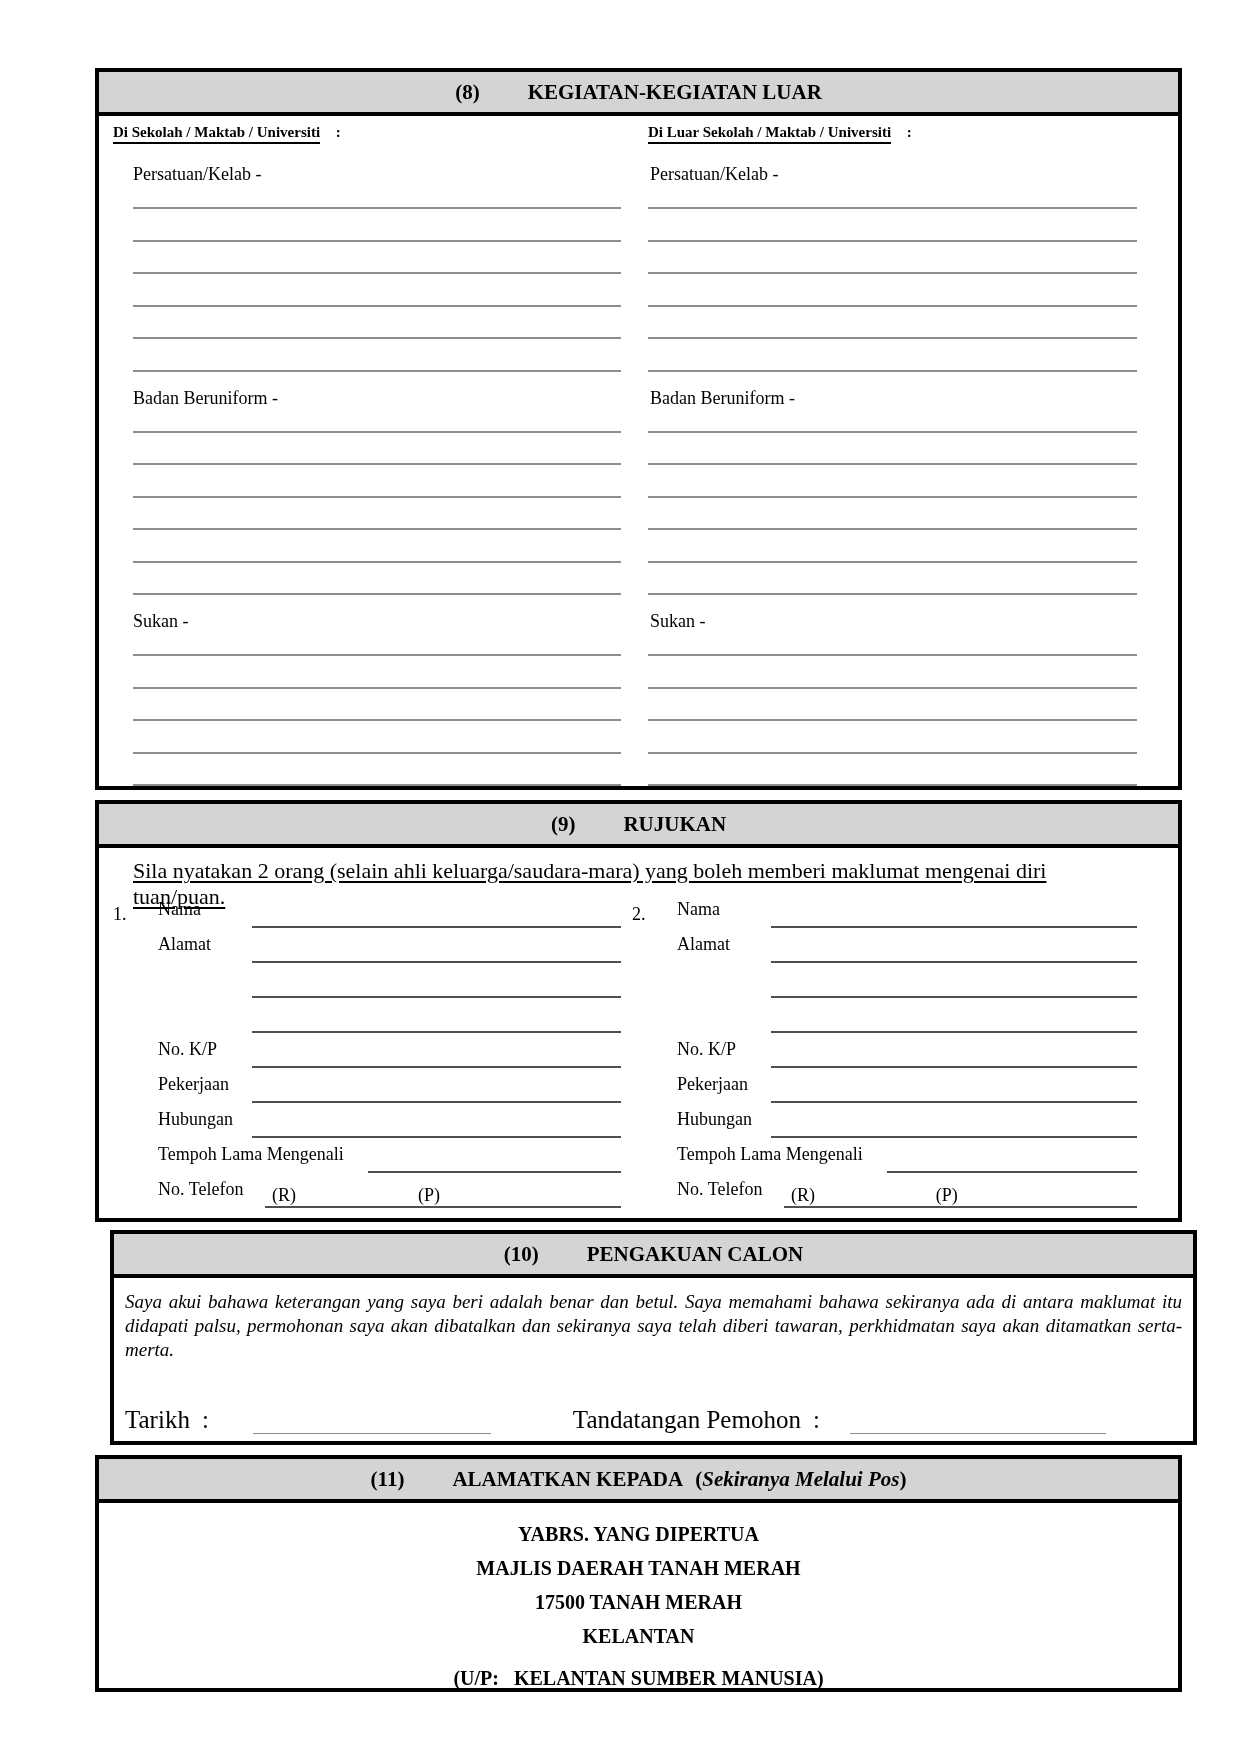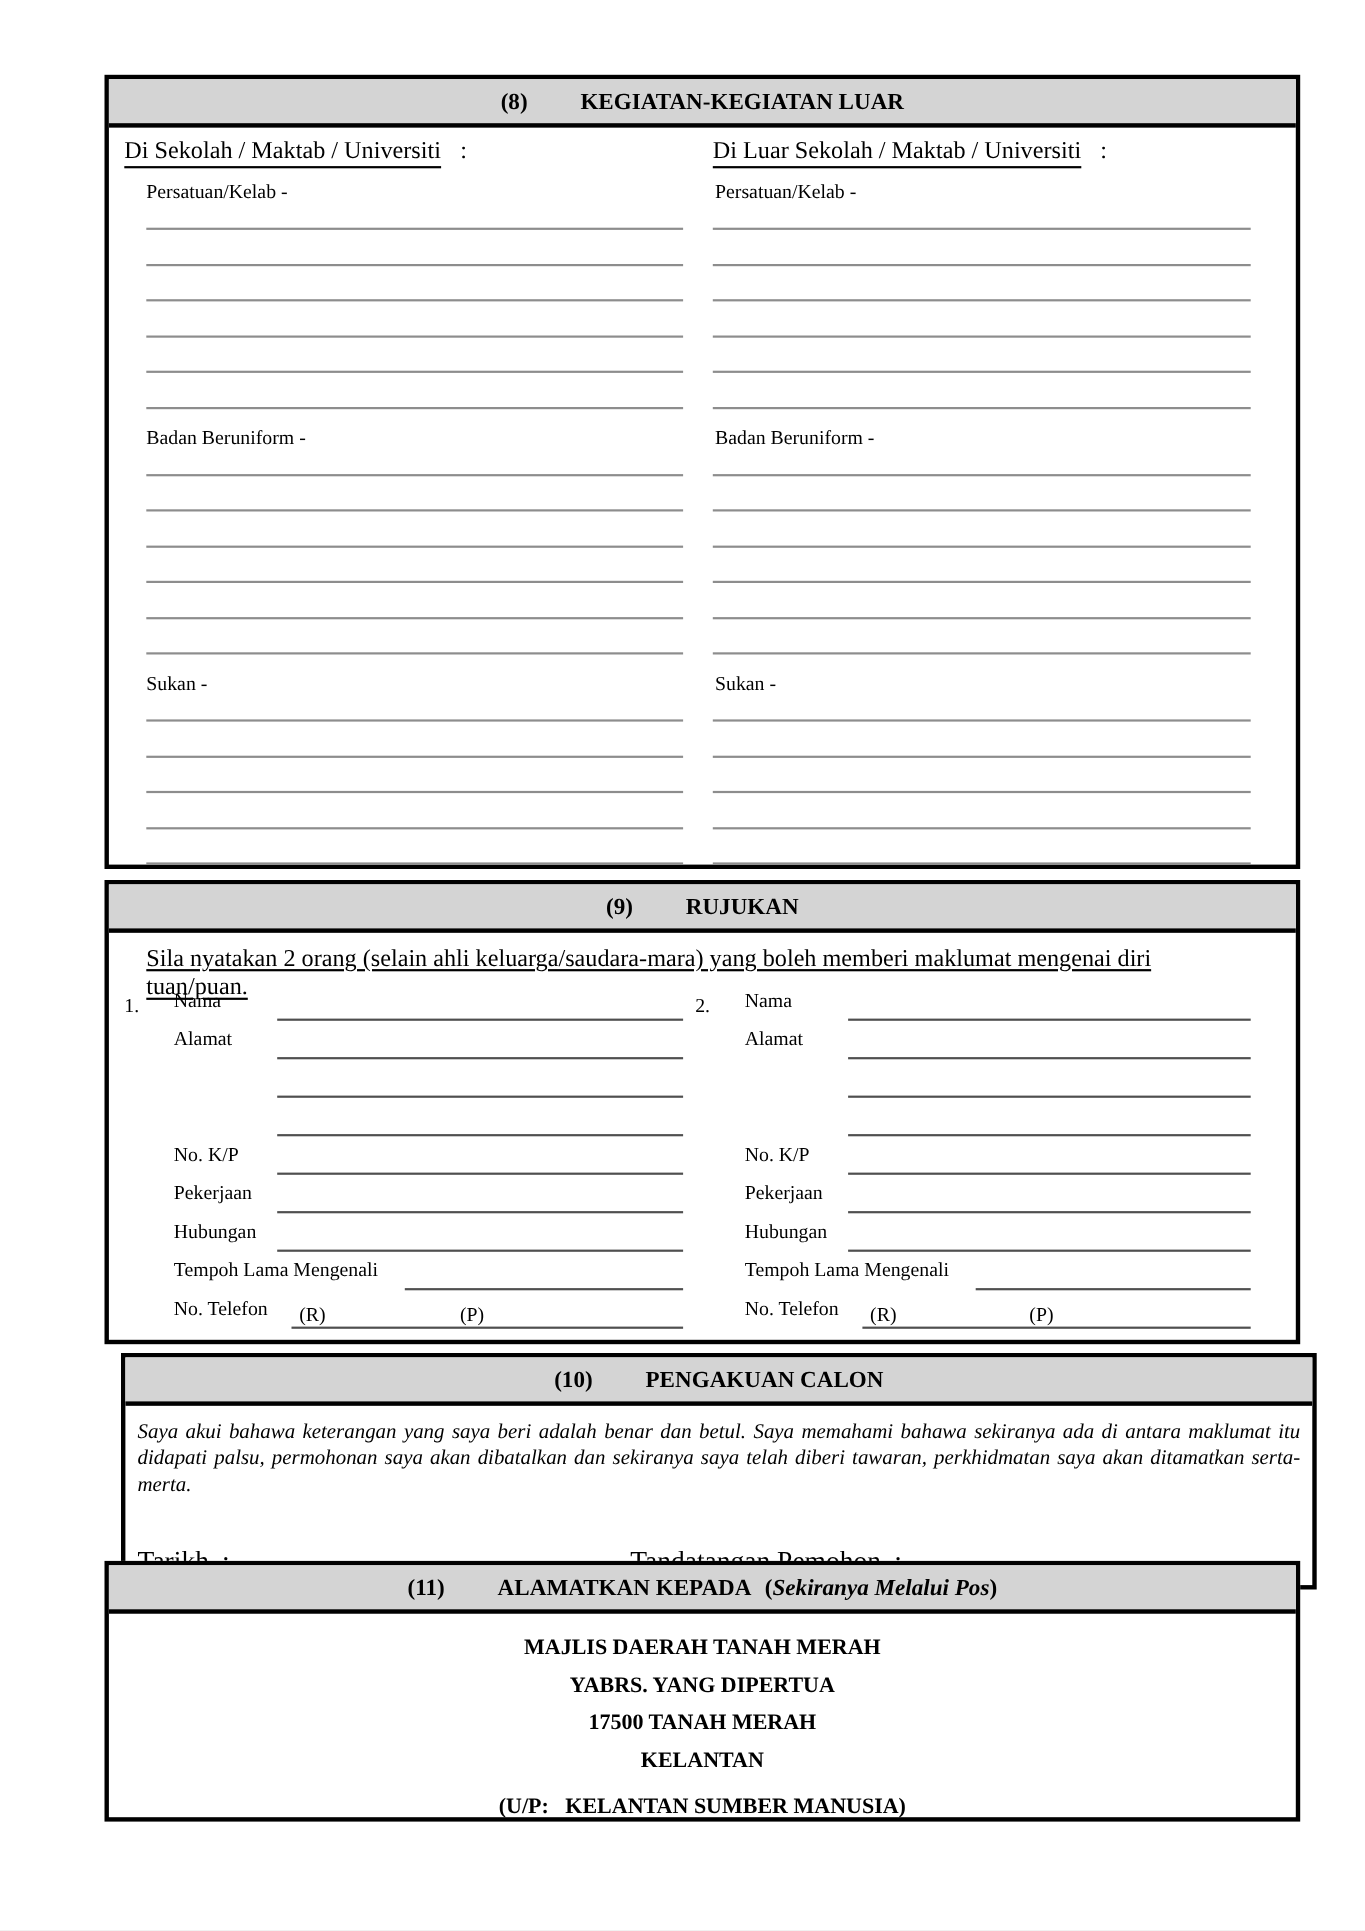--- a/index.html
+++ b/index.html
@@ -14,21 +14,21 @@
   .box-header {
     height:40px; background:#d4d4d4; border-bottom:4px solid #000;
     display:flex; align-items:center; justify-content:center; gap:48px;
     font-weight:bold; font-size:21px;
   }
   
   #sec8 { top:68px; height:722px; }
   .sec8-body { display:flex; padding:0 41px 0 14px; }
   .sec8-col1 { width:508px; margin-right:27px; }
   .sec8-col2 { flex:1; }
-  .col-heading { margin-top:8px; font-weight:normal; font-size:22px; height:24px; }
+  .col-heading { margin-top:8px; font-weight:bold; font-size:15px; height:24px; }
   .col-heading .u { display:inline-block; border-bottom:2px solid #000; padding-bottom:1px; }
   .col-heading .colon { margin-left:12px; }
   .group-label { margin-top:16px; font-size:18px; height:24px; }
   .indent { margin-left:20px; }
   .indent-sm { margin-left:2px; }
   .rule { height:30.5px; border-bottom:2px solid #8d8d8d; }
   .rules .rule:first-child { height:19px; }
   
   #sec9 { top:800px; height:422px; }
   .instruction { margin:10px 41px 10px 34px; font-size:22px; height:24px;
@@ -53,21 +53,21 @@
     line-height:24px; text-align:justify; }
   .sig-row { margin:46px 11px 0 11px; height:26px; display:flex;
     align-items:flex-end; font-size:25px; }
   .sig-colon { margin-left:12px; }
   .sig-line-1 { width:238px; border-bottom:1.5px solid #8d8d8d; height:100%;
     margin-left:44px; }
   .sig-line-2 { width:256px; border-bottom:1.5px solid #8d8d8d; height:100%;
     margin-left:30px; }
   .sig-label-2 { margin-left:82px; }
   
-  #sec11 { top:1419px; height:237px; }
+  #sec11 { top:1455px; height:237px; }
   .address { margin-top:14px; text-align:center; font-weight:bold;
     font-size:20px; line-height:34px; }
   .up-line { margin-top:8px; text-align:center; font-weight:bold;
     font-size:20px; line-height:34px; white-space:pre-wrap; }
   .hdr-paren { margin-left:8px; }
 </style>
 </head>
 <body>
 
 <div class="page">
@@ -277,21 +277,21 @@
 
   <section class="box" id="sec11">
     <header class="box-header">
       <span>(11)</span>
       <span>
         <span>ALAMATKAN KEPADA</span>
         <span class="hdr-paren">(</span><em>Sekiranya Melalui Pos</em><span>)</span>
       </span>
     </header>
     <div class="address">
+      <div>YABRS. YANG DIPERTUA</div>
       <div>MAJLIS DAERAH TANAH MERAH</div>
-      <div>YABRS. YANG DIPERTUA</div>
       <div>17500 TANAH MERAH</div>
       <div>KELANTAN</div>
     </div>
     <div class="up-line">(U/P:   KELANTAN SUMBER MANUSIA)</div>
   </section>
 
 </div>
 
 </body></html>

